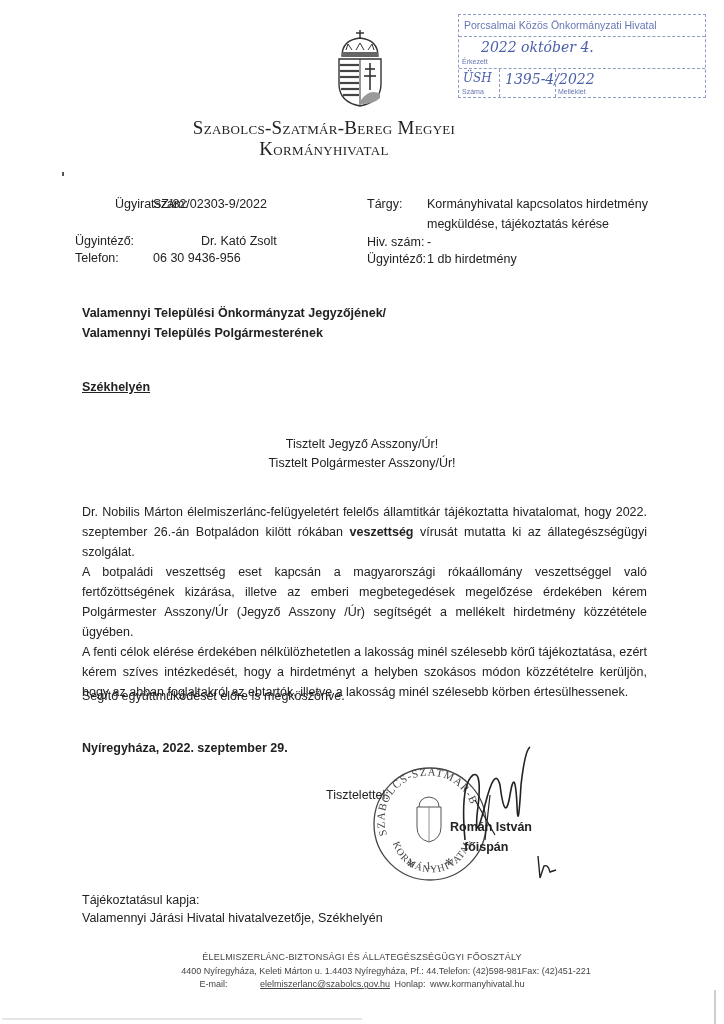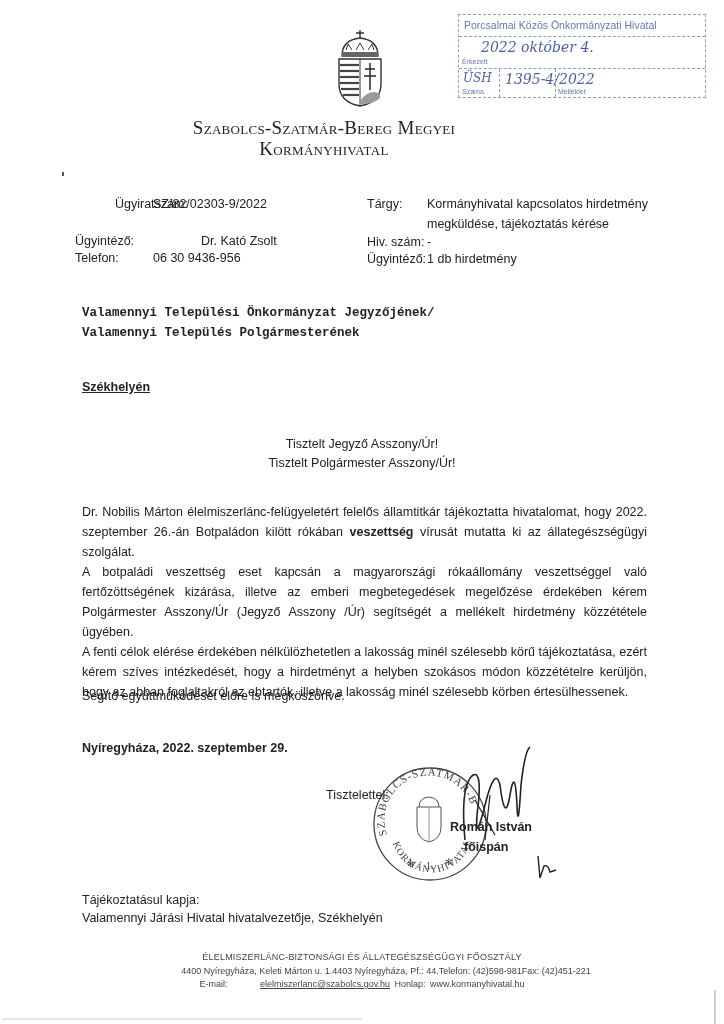--- a/index.html
+++ b/index.html
@@ -27,21 +27,21 @@
 
     .org-title {
       left: 0; width: 648px; text-align: center;
       font-family: "Liberation Serif", serif; color: #222; letter-spacing: 0.3px;
     }
     .org-title .big { font-size: 19px; }
 
     .meta { font-size: 12.5px; color: #222; white-space: nowrap; }
 
     .bold { font-weight: bold; }
-    .addr { left: 82px; font-size: 12.5px; font-weight: bold; color: #222; font-family: Liberation Mono, monospace; }
+    .addr { left: 82px; font-size: 12.5px; font-weight: bold; color: #222; }
     .seat { left: 82px; top: 380px; font-size: 12.5px; font-weight: bold; text-decoration: underline; color: #222; }
 
     .salute { left: 0; width: 724px; text-align: center; font-size: 12.5px; color: #222; }
 
     .body-text {
       left: 82px; width: 565px; font-size: 12.5px; line-height: 20px; color: #222;
       text-align: justify;
     }
     .body-text p { margin: 0; }
 

